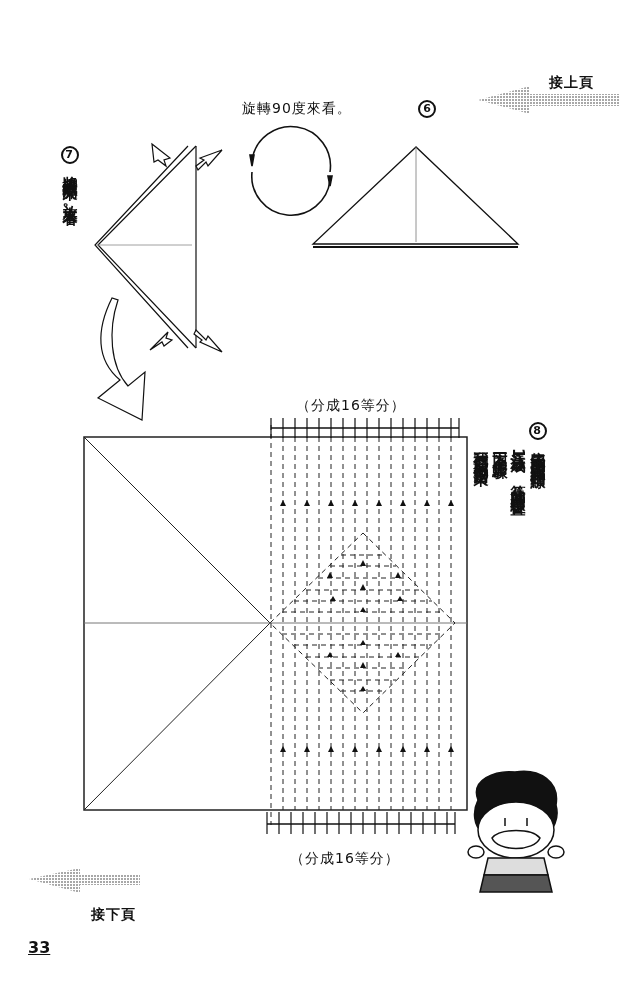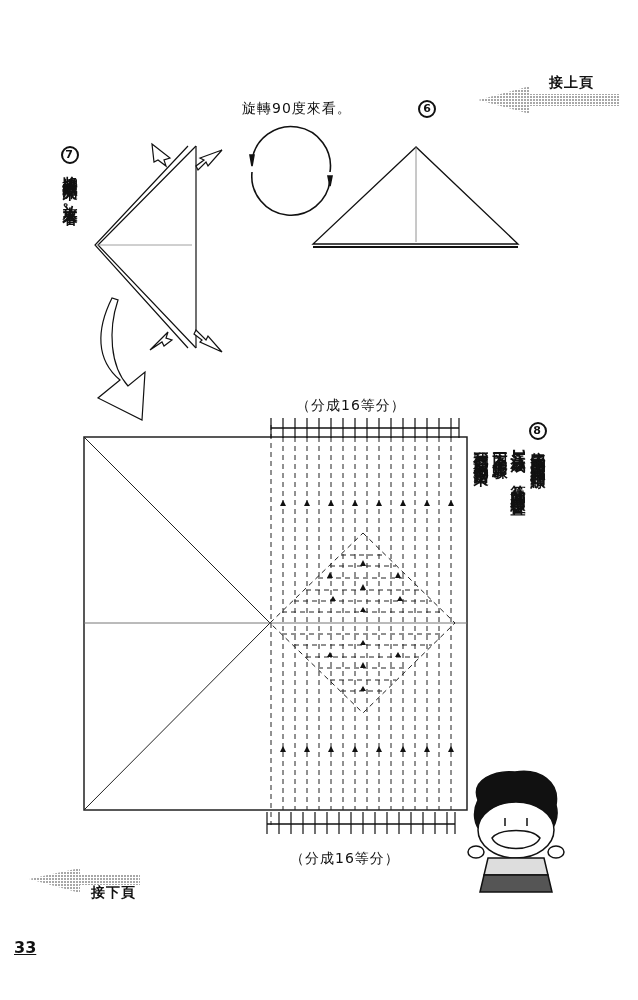--- a/index.html
+++ b/index.html
@@ -37,21 +37,21 @@
     </defs>
     <polygon points="8,28 60,14 60,22 150,22 150,34 60,34 60,42" fill="url(#dots)"></polygon>
   </svg>
   <span class="abs nav-label" style="left:60px;top:2px;margin-left:19px;">接上頁</span>
 </div>
 
 <div class="abs" style="left:25px;top:866px;width:130px;height:50px;">
   <svg width="130" height="30">
     <polygon points="4,13 55,2 55,9 115,9 115,19 55,19 55,27" fill="url(#dots)"></polygon>
   </svg>
-  <span class="abs nav-label" style="left:66px;top:18px;font-family:Liberation Mono, monospace;">接下頁</span>
+  <span class="abs nav-label" style="left:66px;top:40px;font-family:Liberation Mono, monospace;">接下頁</span>
 </div>
 
 <span class="abs caption" style="left:242px;top:100px;">旋轉90度來看。</span>
 <span class="abs circled" style="left:418px;top:100px;">6</span>
 
 <svg width="638" height="1000">
 
   <g stroke="#111" fill="none" stroke-width="1.6">
     <path d="M252,160 A37,37 0 0 1 330,172"></path>
     <path d="M330,180 A37,37 0 0 1 252,172"></path>
@@ -218,13 +218,13 @@
 <span class="abs caption" style="left:296px;top:397px;">（分成16等分）</span>
 <span class="abs caption" style="left:290px;top:850px;">（分成16等分）</span>
 
 <div class="abs vtext" style="left:528px;top:422px;height:200px;">
   <span class="circled">8</span><span>依圖示摺出凹摺線和凸摺線，</span>
 </div>
 <div class="abs vtext" style="left:508px;top:440px;height:200px;">注意分成16等分的凹凸摺線位置，</div>
 <div class="abs vtext" style="left:490px;top:440px;height:200px;">因為下一個步驟，</div>
 <div class="abs vtext" style="left:471px;top:440px;height:200px;">我們要一口氣把它摺出來。</div>
 
-<span class="abs pagenum" style="left:14px;top:938px;text-decoration:underline;">33</span>
+<span class="abs pagenum" style="left:28px;top:938px;text-decoration:underline;">33</span>
 
 </body></html>

